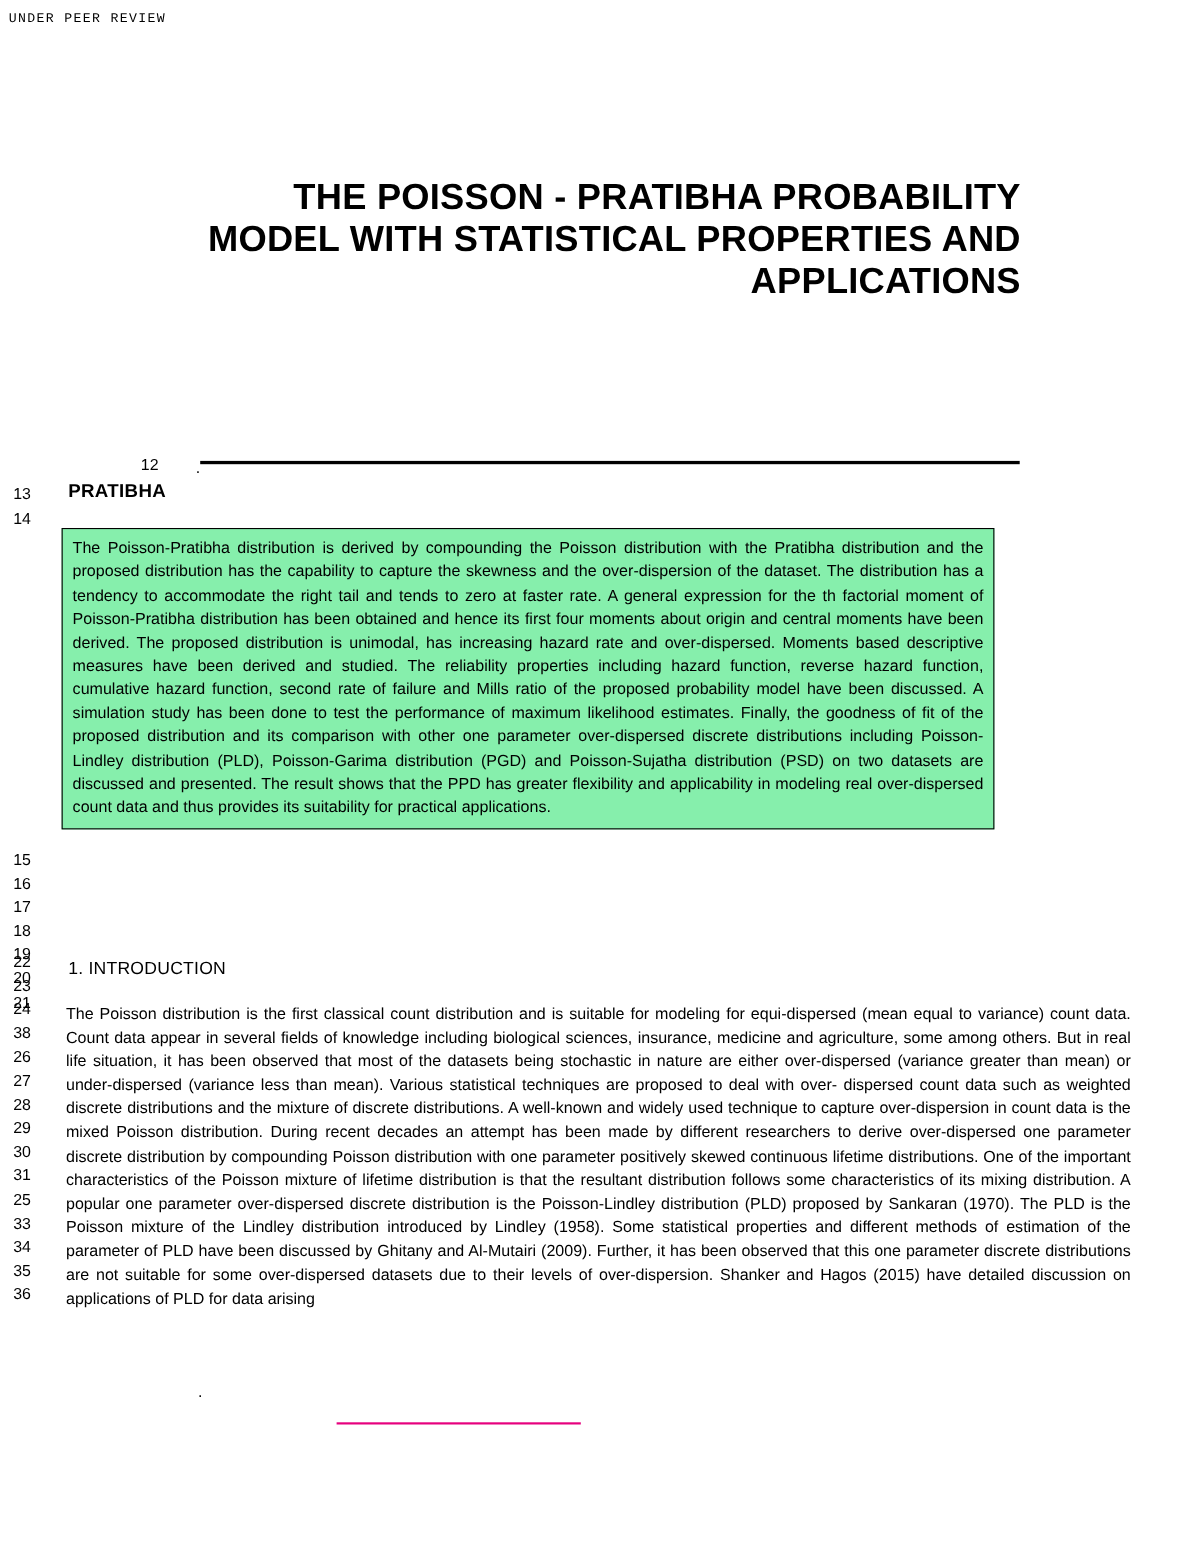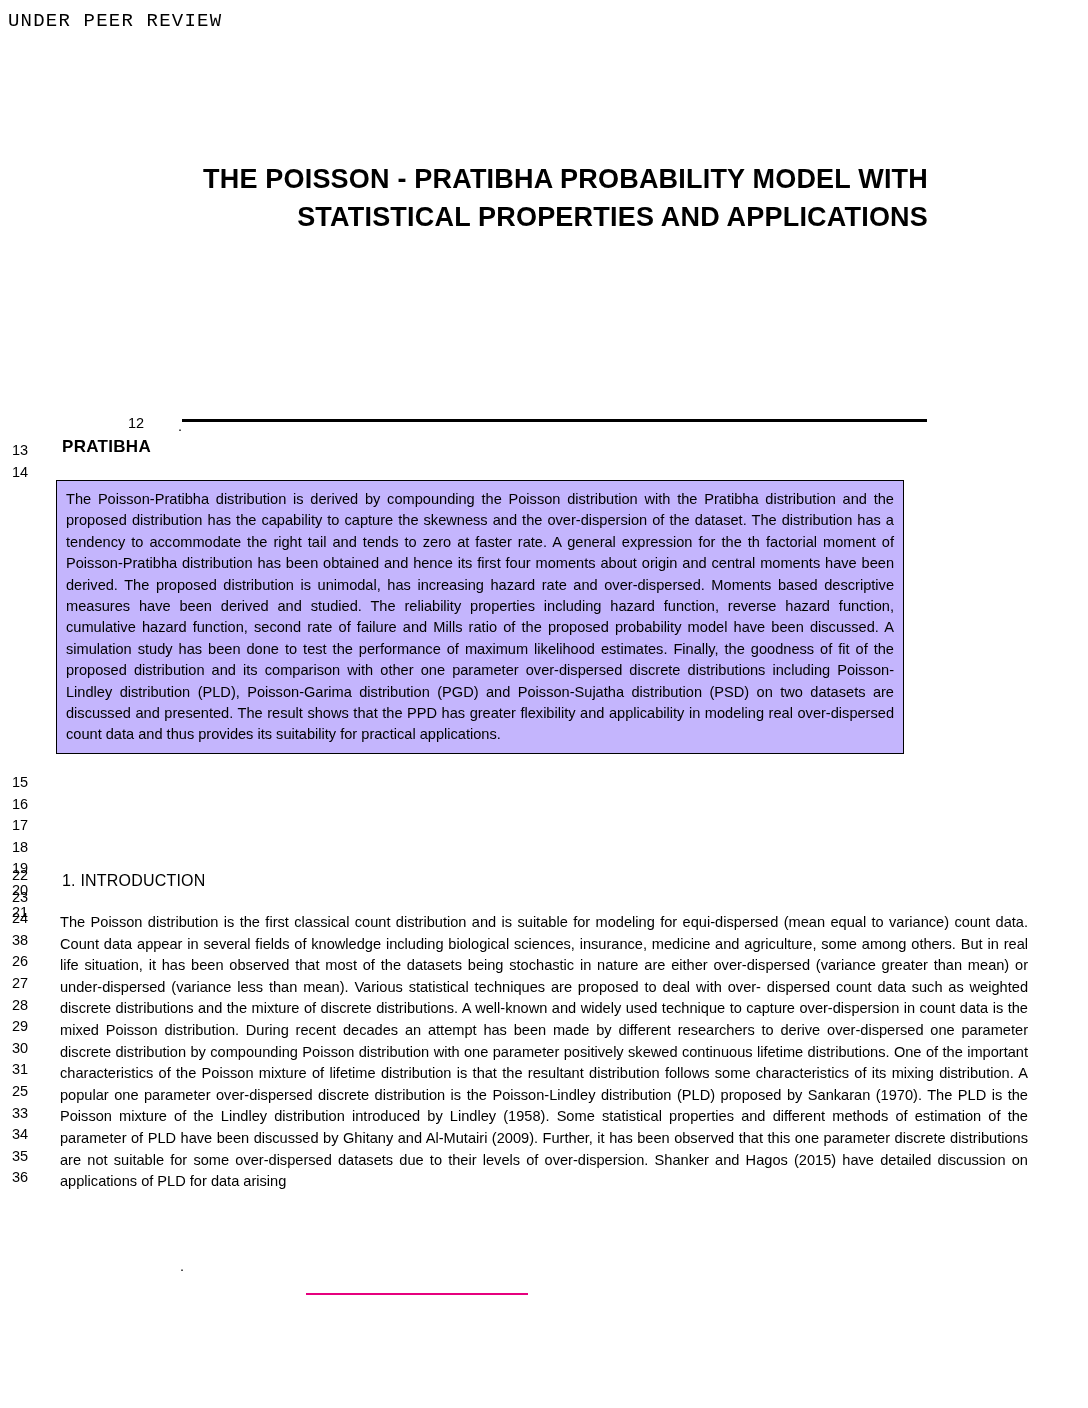--- a/index.html
+++ b/index.html
@@ -20,32 +20,32 @@
     top: 0; left: 0;
     width: 1088px;
     height: 1408px;
     background: #ffffff;
   }
   .header-stamp {
     position: absolute;
     top: 10px;
     left: 8px;
     font-family: "Liberation Mono", monospace;
-    font-size: 19px;
+    font-size: 12px;
     letter-spacing: 1.2px;
     color: #000;
     white-space: nowrap;
   }
   .title {
     position: absolute;
     top: 160px;
     left: 160px;
     width: 768px;
     text-align: right;
-    font-size: 27px;
+    font-size: 33px;
     font-weight: bold;
     line-height: 38px;
     letter-spacing: 0.2px;
   }
   .lnblock {
     position: absolute;
     left: 12px;
     width: 34px;
     font-size: 14.5px;
     line-height: 21.6px;
@@ -79,21 +79,21 @@
     font-size: 17px;
     font-weight: bold;
     letter-spacing: 0.3px;
   }
   .abstract-box {
     position: absolute;
     left: 56px;
     top: 480px;
     width: 848px;
     border: 1px solid #000;
-    background: #c4b5fd;
+    background: #86efac;
     box-sizing: border-box;
     padding: 8px 9px 7px 9px;
   }
   .abstract-box p {
     margin: 0;
     font-size: 14.6px;
     line-height: 21.4px;
     text-align: justify;
     text-justify: inter-word;
     color: #000;

